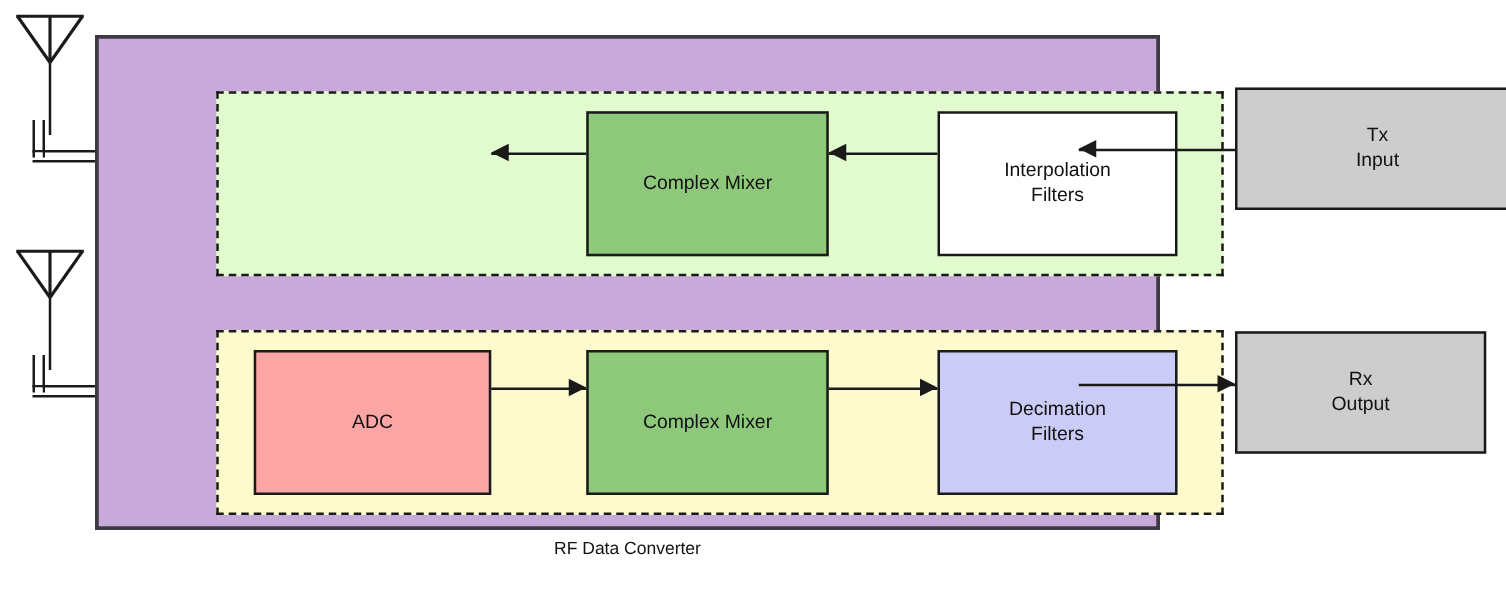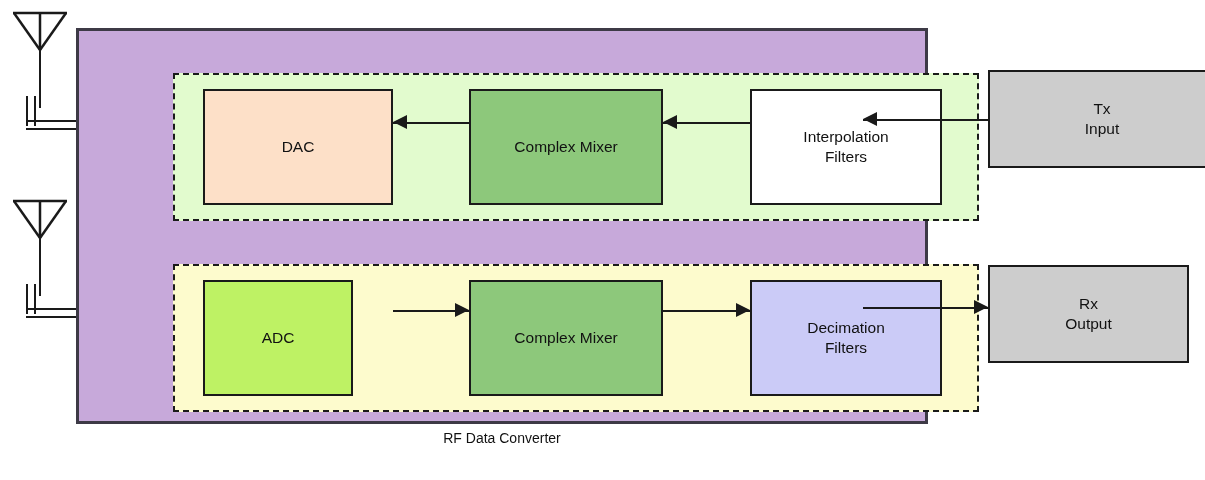--- a/index.html
+++ b/index.html
@@ -61,21 +61,21 @@
     justify-content: center;
     text-align: center;
     font-size: 15.5px;
     color: #111111;
     line-height: 1.32;
     white-space: pre-line;
   }
   .block-dac      { left: 124px; top: 58px;  width: 190px; height: 116px; background: #fde0c8; }
   .block-cmix-tx  { left: 390px; top: 58px;  width: 194px; height: 116px; background: #8dc87b; }
   .block-interp   { left: 671px; top: 58px;  width: 192px; height: 116px; background: #ffffff; }
-  .block-adc      { left: 124px; top: 249px; width: 150px; height: 116px; background: #bef264; text-align: center; }
+  .block-adc      { left: 124px; top: 249px; width: 190px; height: 116px; background: #fca5a5; text-align: center; }
   .block-cmix-rx  { left: 390px; top: 249px; width: 194px; height: 116px; background: #8dc87b; }
   .block-decim    { left: 671px; top: 249px; width: 192px; height: 116px; background: #cbcbf7; }
 
   
   .io-box {
     position: absolute;
     box-sizing: border-box;
     border: 2px solid #1a1a1a;
     background: #cdcdcd;
     display: flex;
@@ -188,21 +188,20 @@
   <div class="feed-seg" style="left:26px; top:284px; height:30px;"></div>
   <div class="feed-seg-h" style="left:26px; top:308px; width:102px;"></div>
   <div class="feed-corner-mask" style="left:28px; top:310px; width:6px; height:4px;"></div>
 
   <div class="rfdc-container">
 
     <div class="chain chain-tx"></div>
 
     <div class="chain chain-rx"></div>
 
-    <div class="block block-dac">DAC</div>
     <div class="block block-cmix-tx">Complex Mixer</div>
     <div class="block block-interp">Interpolation
 Filters</div>
 
     <div class="block block-adc">ADC</div>
     <div class="block block-cmix-rx">Complex Mixer</div>
     <div class="block block-decim">Decimation
 Filters</div>
 
     <div class="hline" style="left:584px; top:91px; width:87px;"></div>

